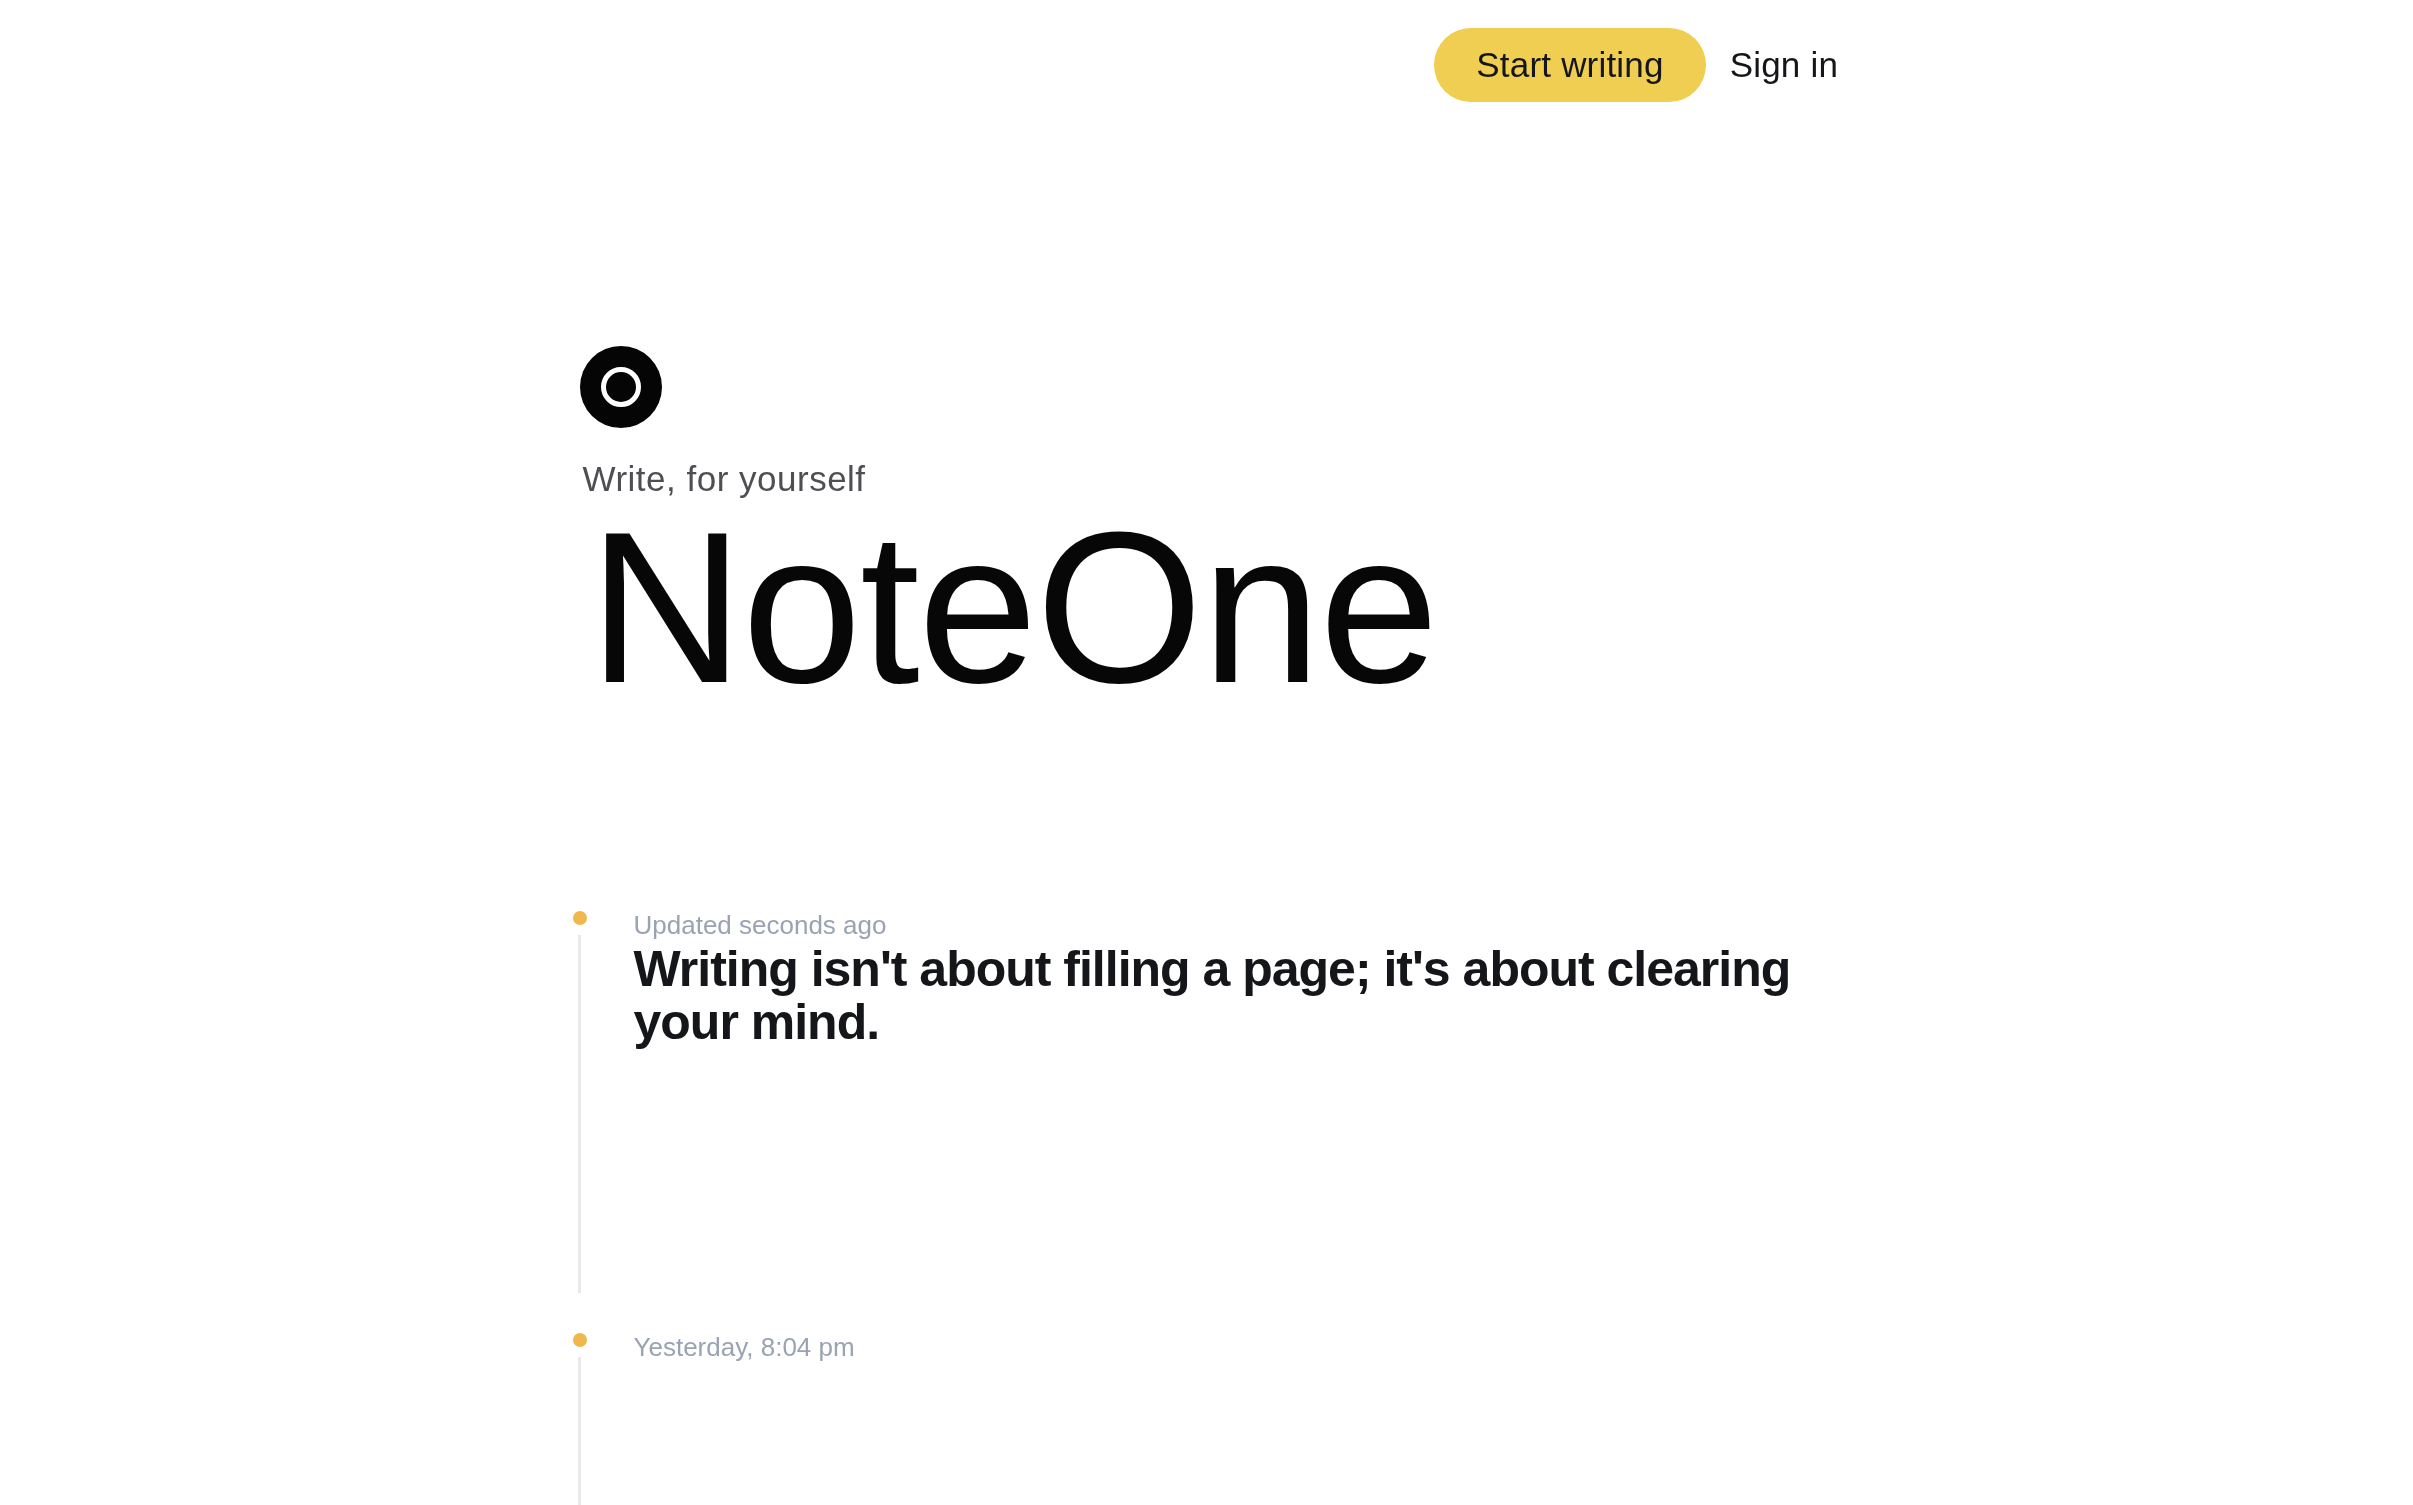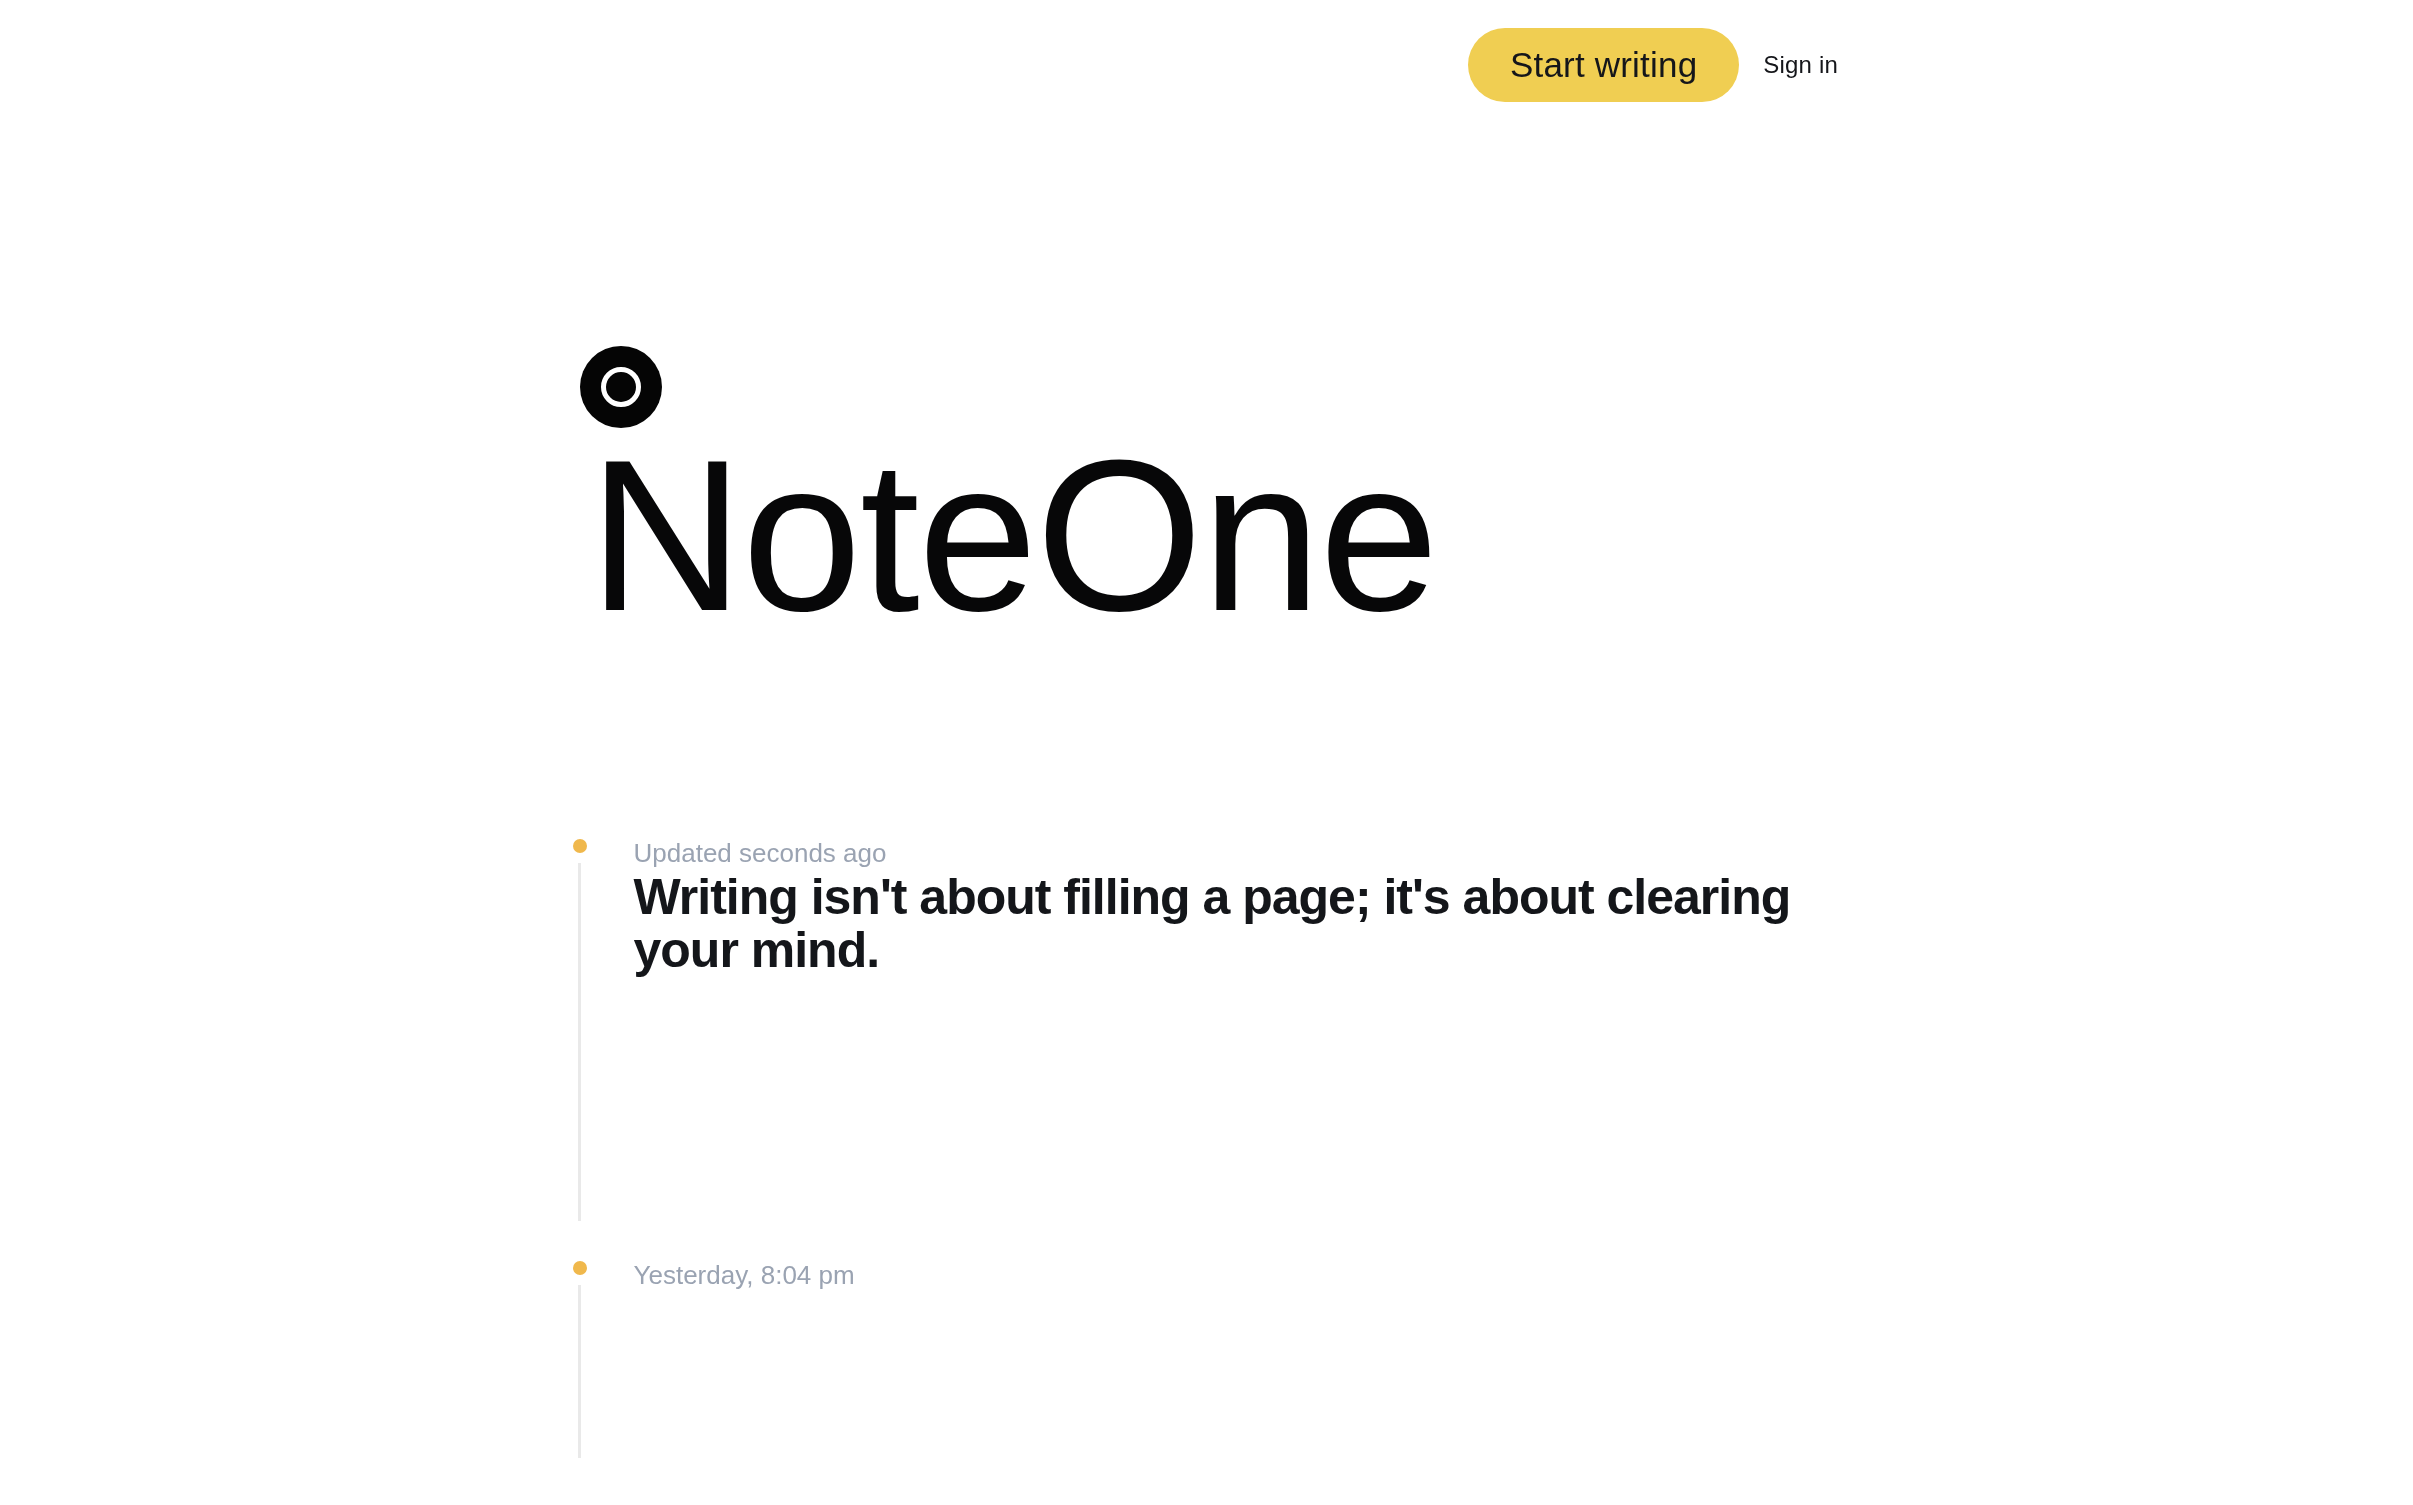--- a/index.html
+++ b/index.html
@@ -33,21 +33,21 @@
     color: #15161a;
     font-family: inherit;
     font-size: 35px;
     font-weight: 500;
     letter-spacing: 0.2px;
     cursor: pointer;
     display: flex;
     align-items: center;
   }
   .signin {
-    font-size: 24px;
+    font-size: 35px;
     font-weight: 500;
     letter-spacing: 0.2px;
     color: #15161a;
     text-decoration: none;
     margin-right: 3.4px;
     cursor: pointer;
   }
 
   
   .container { width: 1270px; margin: 0 auto; }
@@ -137,20 +137,21 @@
     <button class="btn-primary">Start writing</button>
     <a class="signin">Sign in</a>
   </header>
 
   <main class="container">
 
     <section class="hero">
       <div class="logo">
         <span class="logo-ring"></span>
       </div>
+      <p class="tagline">Write, for yourself</p>
       <h1 class="title">NoteOne</h1>
     </section>
 
     <section class="timeline">
 
       <article class="entry entry-first">
         <span class="dot"></span>
         <span class="rail"></span>
         <p class="timestamp">Updated seconds ago</p>
         <h2 class="entry-heading">Writing isn't about filling a page; it's about clearing your mind.</h2>

